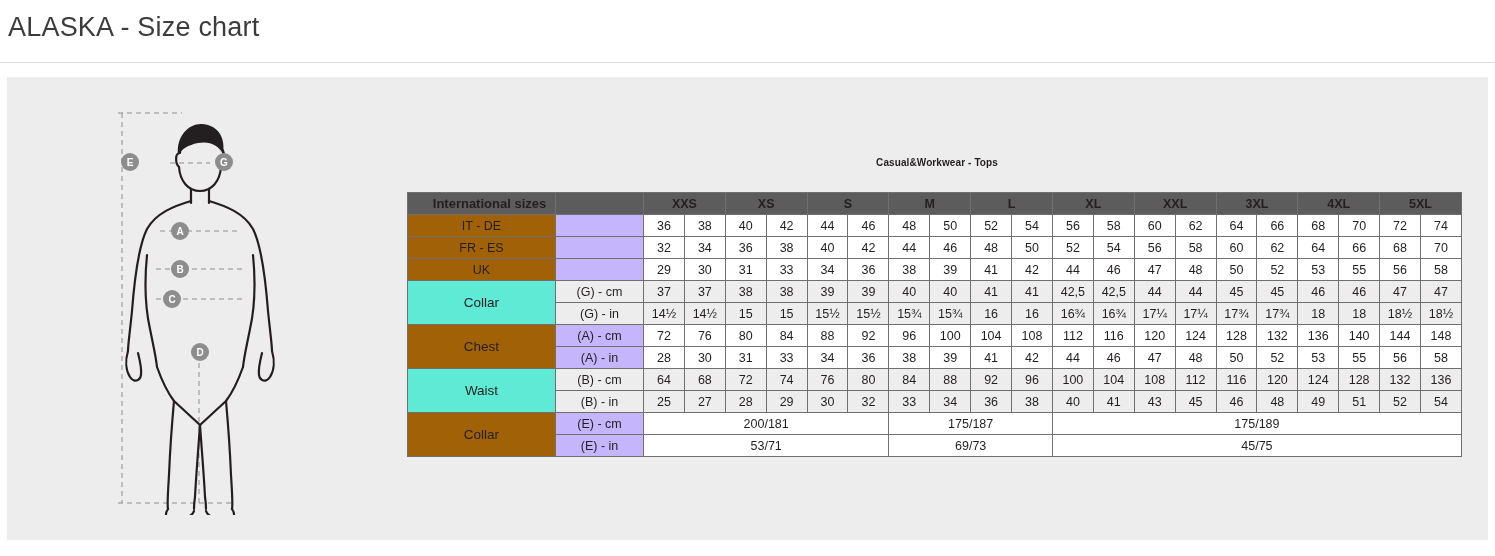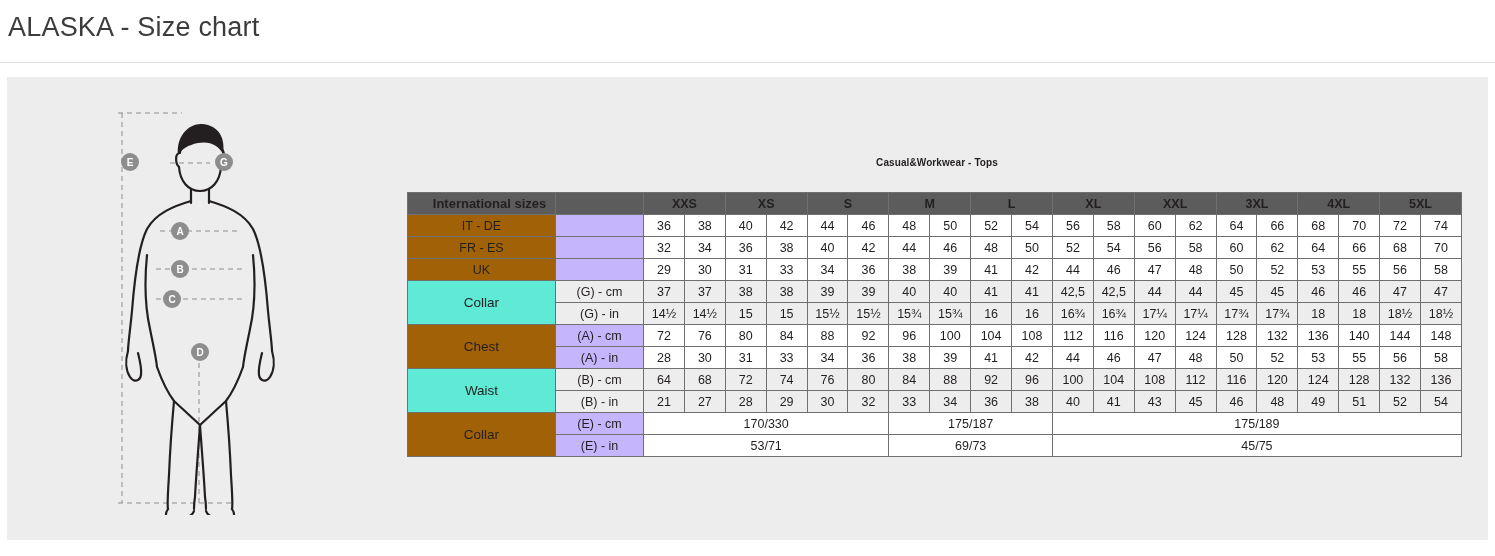--- a/index.html
+++ b/index.html
@@ -401,21 +401,21 @@
               <td>116</td>
               <td>120</td>
               <td>124</td>
               <td>128</td>
               <td>132</td>
               <td>136</td>
             </tr>
 
             <tr class="shade">
               <td class="subunit">(B) - in</td>
-              <td>21</td>
+              <td>25</td>
               <td>27</td>
               <td>28</td>
               <td>29</td>
               <td>30</td>
               <td>32</td>
               <td>33</td>
               <td>34</td>
               <td>36</td>
               <td>38</td>
               <td>40</td>
@@ -426,21 +426,21 @@
               <td>48</td>
               <td>49</td>
               <td>51</td>
               <td>52</td>
               <td>54</td>
             </tr>
 
             <tr>
               <td class="rowlabel big" rowspan="2">Collar</td>
               <td class="subunit">(E) - cm</td>
-              <td class="val" colspan="6">170/330</td>
+              <td class="val" colspan="6">200/181</td>
               <td class="val" colspan="4">175/187</td>
               <td class="val" colspan="10">175/189</td>
             </tr>
 
             <tr>
               <td class="subunit">(E) - in</td>
               <td class="val" colspan="6">53/71</td>
               <td class="val" colspan="4">69/73</td>
               <td class="val" colspan="10">45/75</td>
             </tr>

